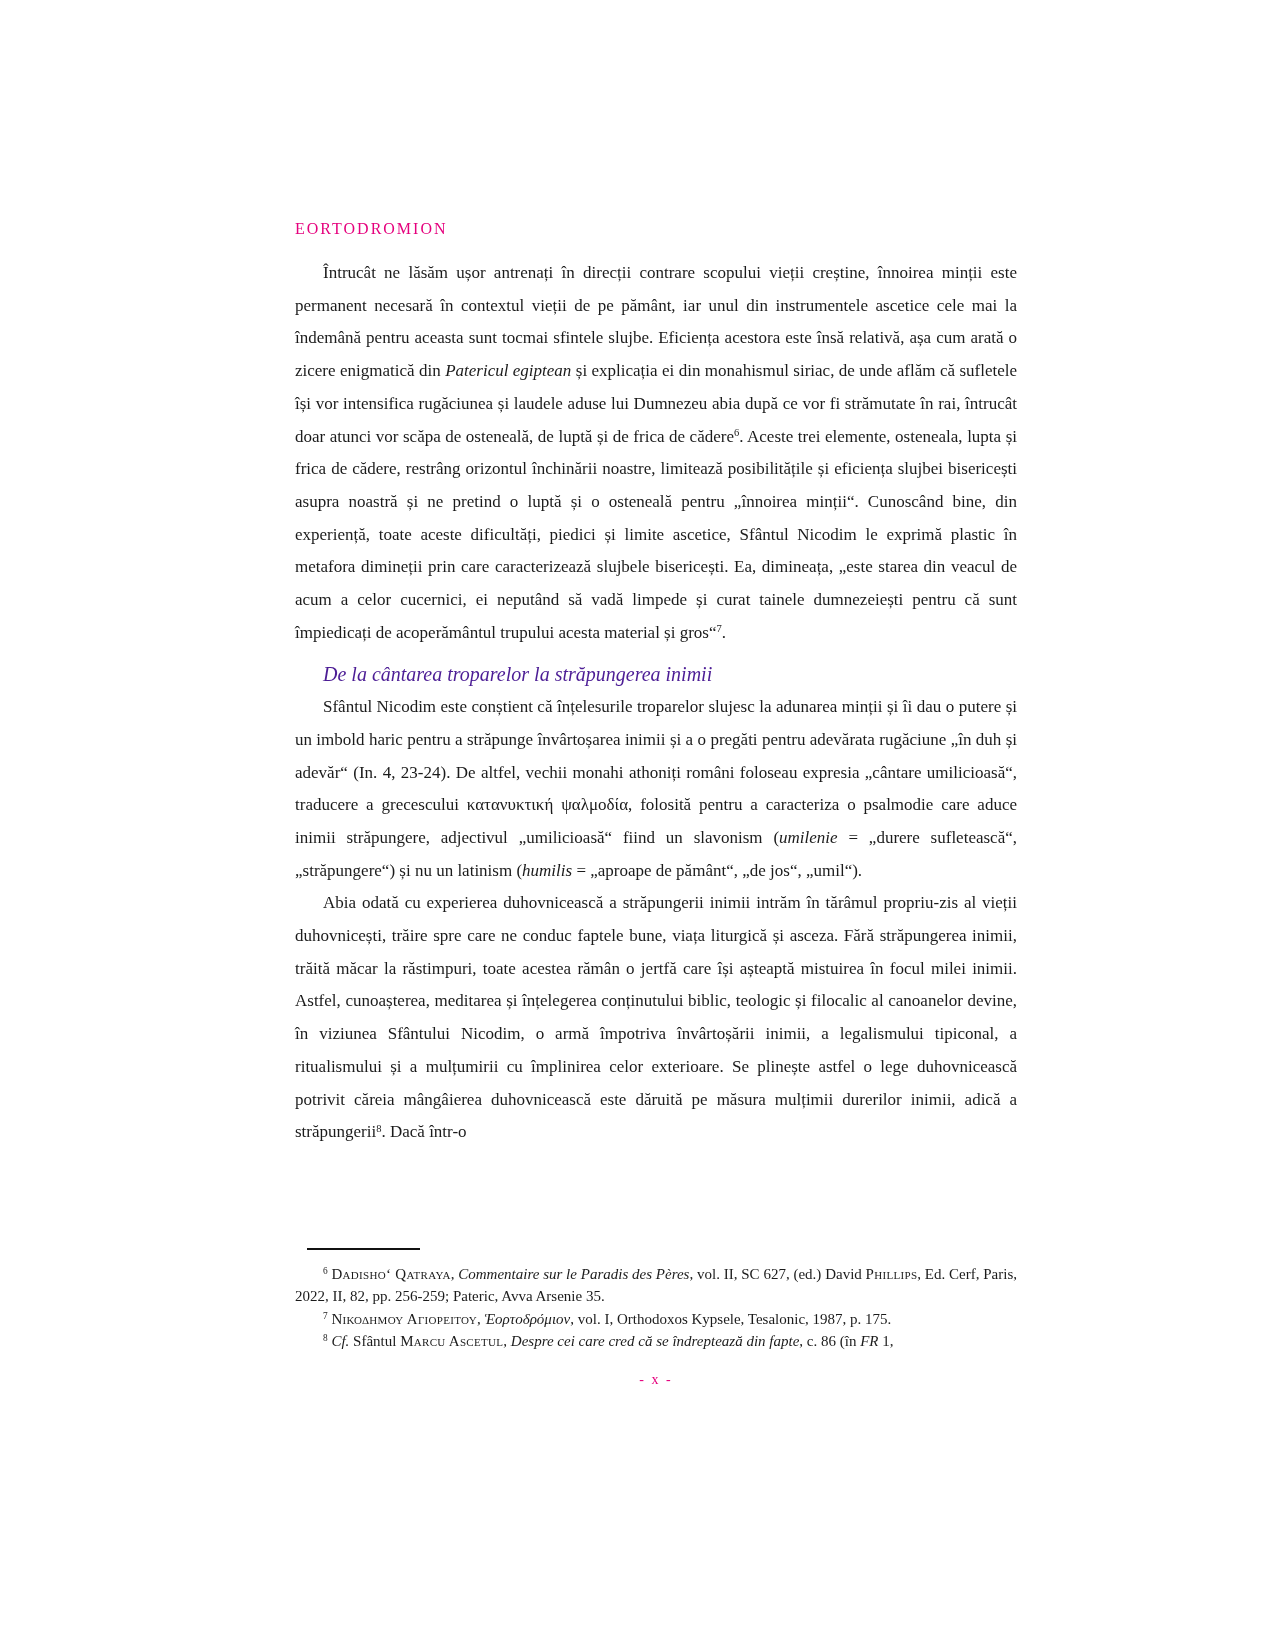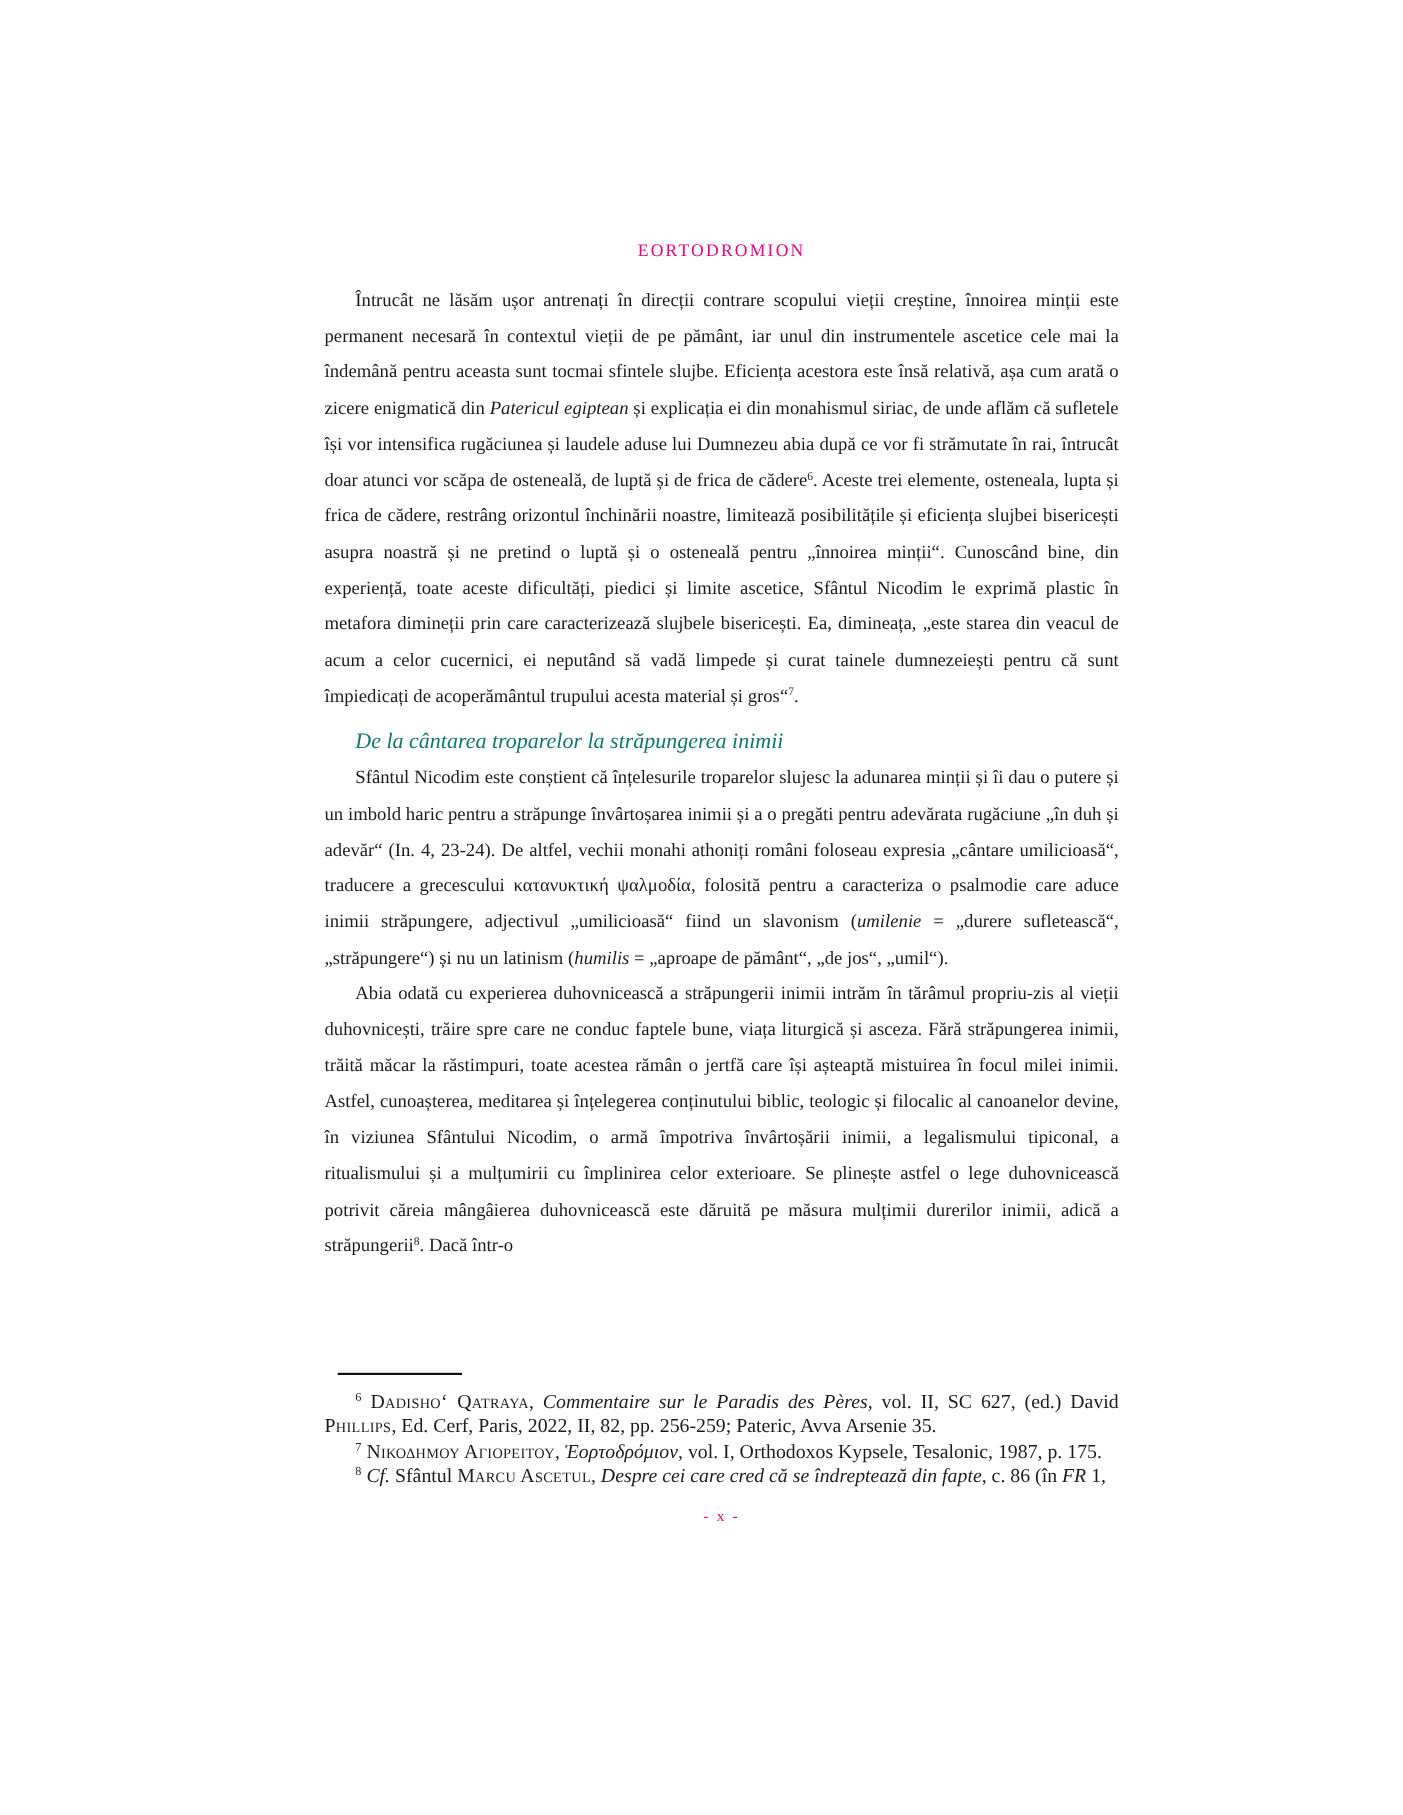--- a/index.html
+++ b/index.html
@@ -12,58 +12,57 @@
     -webkit-font-smoothing: antialiased;
   }
   .page { position: absolute; inset: 0; }
 
   .text-column {
     position: absolute;
     left: 295px; top: 220px; width: 722px;
   }
 
   .running-head {
-    text-align: center;
     color: #e5007d;
     font-size: 16px;
     letter-spacing: 2px;
     margin-bottom: 19px;
     font-variant: normal;
   }
 
   .body-text p.para {
     margin: 0;
     font-size: 17px;
     line-height: 32.7px;
     text-align: justify;
     text-indent: 28px;
   }
 
   h2.subheading {
-    color: #0f766e;
+    color: #4c1d95;
     font-style: italic;
     font-weight: normal;
     font-size: 20px;
     line-height: 32.7px;
     margin: 9px 0 0 28px;
     text-indent: 0;
   }
 
   .footnotes-area {
     position: absolute;
     left: 295px; top: 1248px; width: 722px;
   }
   .footnote-rule {
     width: 113px;
     border-top: 2px solid #111;
     margin: 0 0 13px 12px;
   }
   .footnotes p.footnote {
     margin: 0;
-    font-size: 18px;
+    font-size: 15px;
     line-height: 22.3px;
     text-align: justify;
     text-indent: 28px;
   }
 
   .page-number {
     position: absolute;
     left: 295px; top: 1372px; width: 722px;
     text-align: center;
     color: #e5007d;

